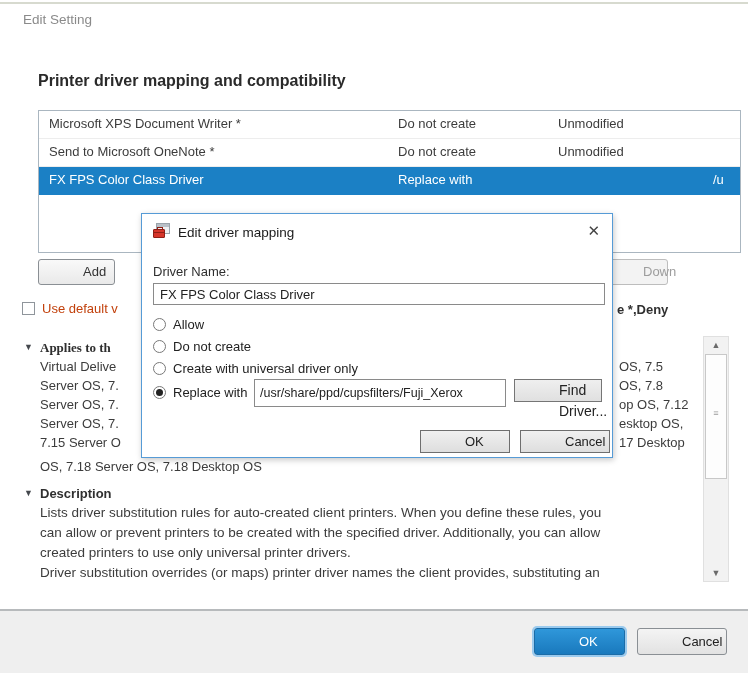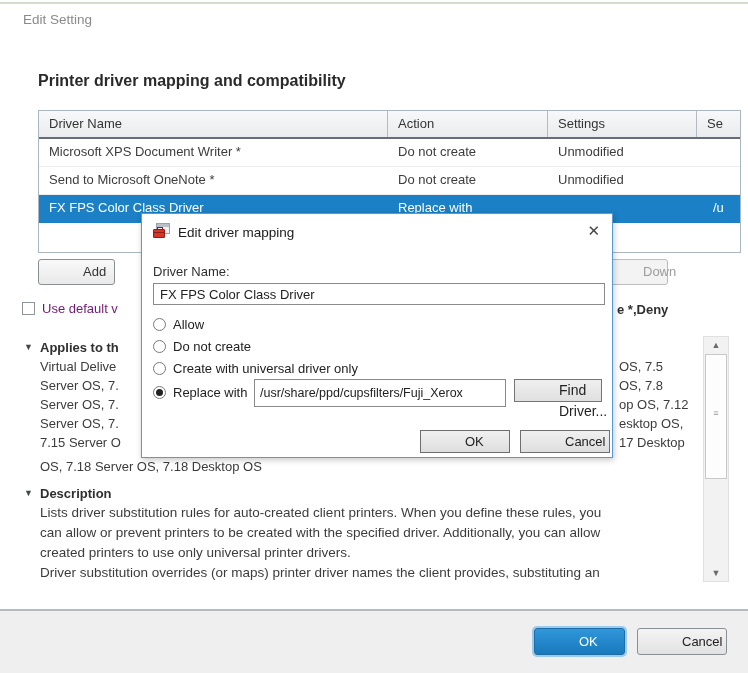--- a/index.html
+++ b/index.html
@@ -28,21 +28,21 @@
 
   
   .btn{box-sizing:border-box;text-align:left;border-radius:3px;cursor:default;padding-left:44px;}
   .add-btn{left:38px;top:259px;width:77px;height:26px;line-height:24px;
            border:1px solid #8a8f94;background:linear-gradient(#f9f9f9,#e9e9e9);color:#333;}
   .down-btn{left:598px;top:259px;width:70px;height:26px;line-height:24px;
             border:1px solid #bdbdbd;background:#f3f3f3;color:#9d9d9d;}
 
   
   .chk{left:22px;top:302px;width:13px;height:13px;border:1px solid #8f959b;background:#fff;box-sizing:border-box;}
-  .chk-label{left:42px;top:301px;color:#701a75;text-align:right;}
+  .chk-label{left:42px;top:301px;color:#c2410c;text-align:right;}
   .chk-label-right{left:617px;top:302px;color:#2f2f2f;font-weight:bold;}
 
   
   .tri{font-size:9px;color:#44484d;}
   .sec-title{font-weight:bold;color:#2f2f2f;}
   .frag{color:#3c3c3c;}
   .desc-line{color:#3c3c3c;font-size:13.5px;}
 
   
   .sb{left:703px;top:336px;width:26px;height:246px;background:#f2f2f2;border:1px solid #e0e0e0;box-sizing:border-box;}
@@ -93,26 +93,20 @@
 <body>
 
 <div class="stage">
 
   <div class="abs top-line"></div>
 
   <div class="abs win-title">Edit Setting</div>
   <div class="abs page-title">Printer driver mapping and compatibility</div>
 
   <div class="abs drv-table">
-    <div class="thead">
-      <div class="th c1">Driver Name</div>
-      <div class="th c2">Action</div>
-      <div class="th c3">Settings</div>
-      <div class="th c4">Se</div>
-    </div>
     <div class="trow">
       <div class="td c1">Microsoft XPS Document Writer *</div>
       <div class="td c2">Do not create</div>
       <div class="td c3">Unmodified</div>
       <div class="td c4"></div>
     </div>
     <div class="trow">
       <div class="td c1">Send to Microsoft OneNote *</div>
       <div class="td c2">Do not create</div>
       <div class="td c3">Unmodified</div>
@@ -127,21 +121,21 @@
   </div>
 
   <div class="abs btn add-btn">Add</div>
   <div class="abs btn down-btn">Down</div>
 
   <span class="abs chk"></span>
   <span class="abs chk-label nowrap">Use default v</span>
   <span class="abs chk-label-right nowrap">e *,Deny</span>
 
   <span class="abs tri" style="left:24px;top:342px;">▼</span>
-  <span class="abs sec-title nowrap" style="left:40px;top:340px;">Applies to th</span>
+  <span class="abs sec-title nowrap" style="left:40px;top:340px;font-family:Liberation Serif, serif;">Applies to th</span>
 
   <span class="abs frag nowrap" style="left:40px;top:359px;">Virtual Delive</span>
   <span class="abs frag nowrap" style="left:40px;top:378px;">Server OS, 7.</span>
   <span class="abs frag nowrap" style="left:40px;top:397px;">Server OS, 7.</span>
   <span class="abs frag nowrap" style="left:40px;top:416px;">Server OS, 7.</span>
   <span class="abs frag nowrap" style="left:40px;top:435px;">7.15 Server O</span>
 
   <span class="abs frag nowrap" style="left:619px;top:359px;">OS, 7.5</span>
   <span class="abs frag nowrap" style="left:619px;top:378px;">OS, 7.8</span>
   <span class="abs frag nowrap" style="left:619px;top:397px;">op OS, 7.12</span>

